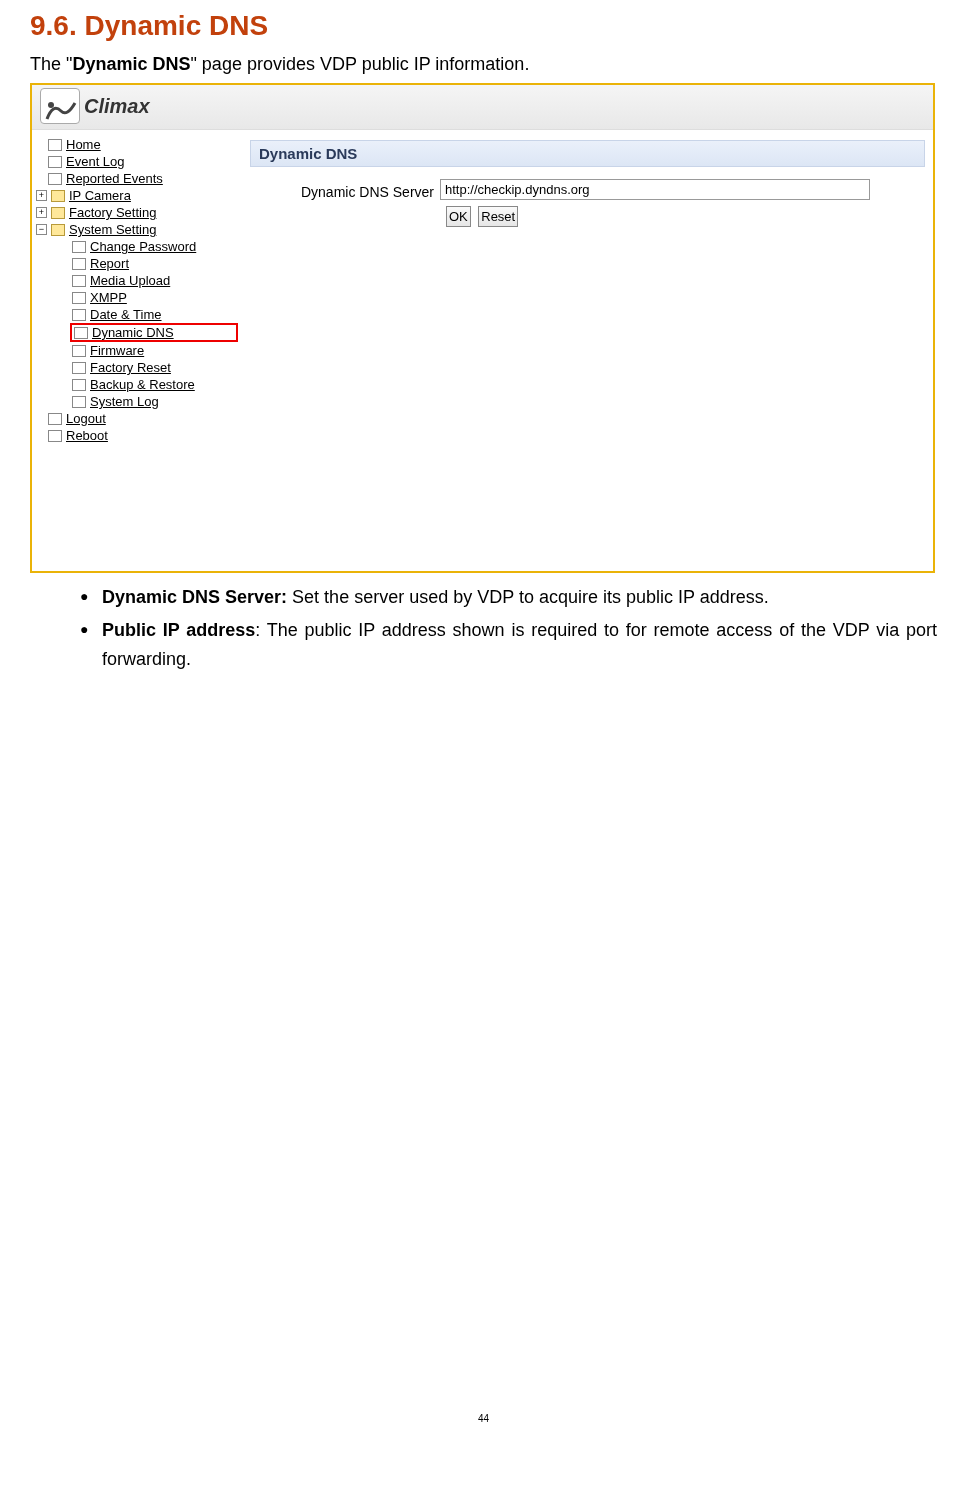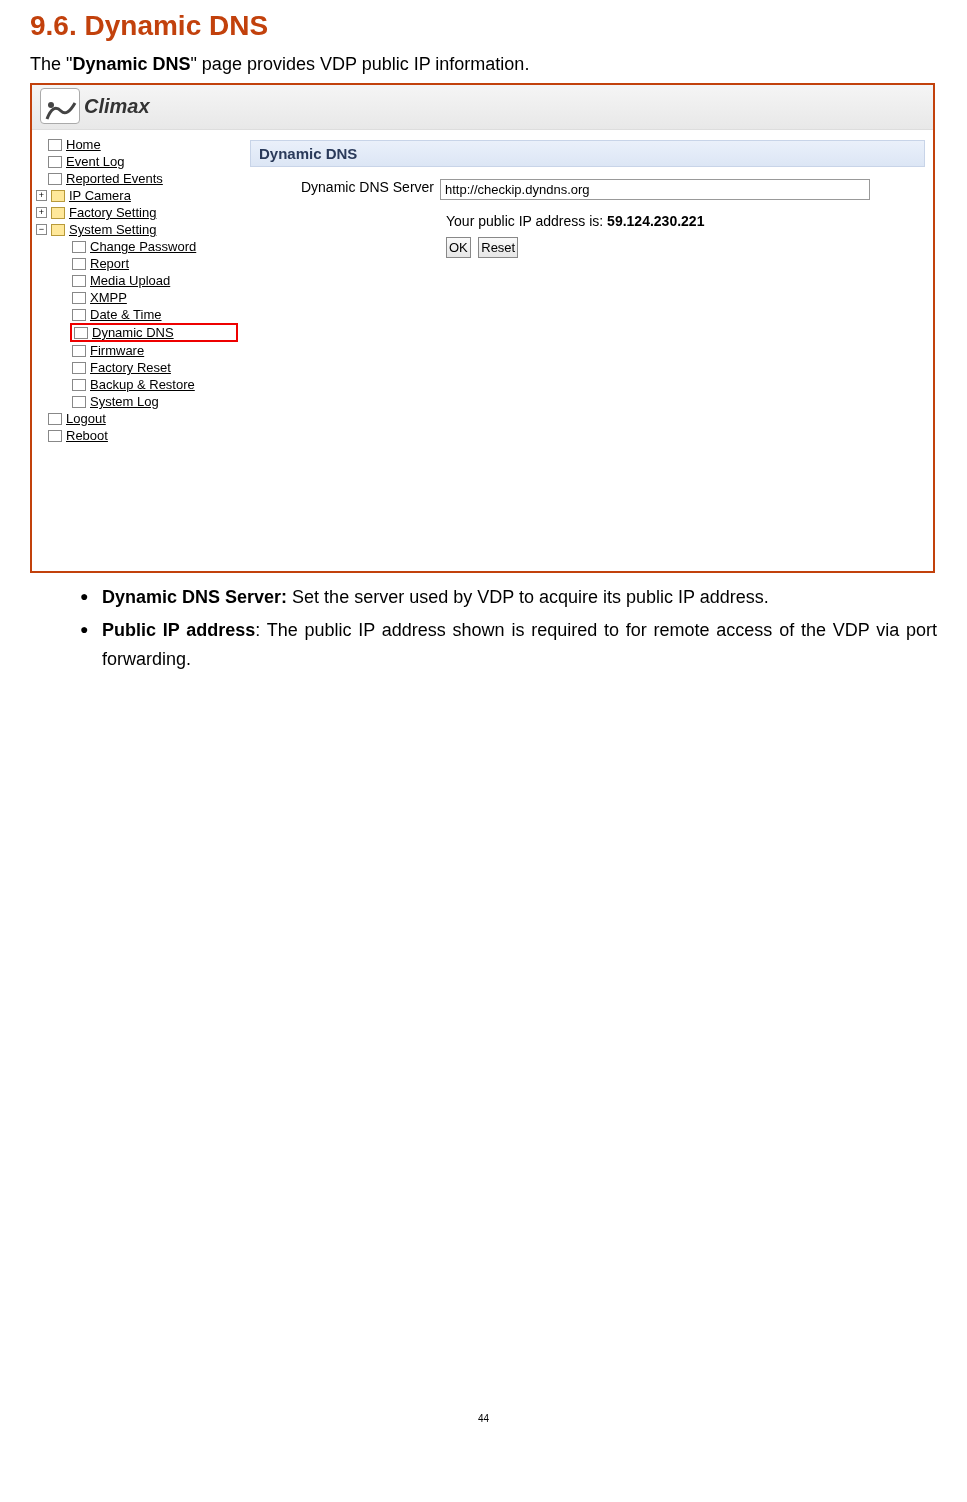--- a/index.html
+++ b/index.html
@@ -16,21 +16,21 @@
       font-weight: bold;
       margin-top: 10px;
       margin-bottom: 12px;
     }
     .intro-text {
       font-size: 18px;
       margin-bottom: 8px;
     }
     .bold { font-weight: bold; }
     .screenshot-frame {
-      border: 2px solid #c2410c;
+      border: 2px solid #eab308;
       width: 905px;
       height: 490px;
       position: relative;
       overflow: hidden;
       background: #fff;
     }
     .logo-bar {
       background: linear-gradient(#f5f5f5, #e8e8e8);
       height: 45px;
       border-bottom: 1px solid #ddd;
@@ -115,22 +115,22 @@
       background: linear-gradient(#eaf0fa, #dce6f5);
       border: 1px solid #c8d4e8;
       font-weight: bold;
       font-size: 15px;
       color: #2a3a5a;
       padding: 4px 8px;
       margin-bottom: 12px;
     }
     .form-row {
       display: flex;
-      align-items: flex-start;
-      margin-bottom: 13px;
+      align-items: flex-end;
+      margin-bottom: 6px;
       padding-left: 30px;
     }
     .form-label {
       width: 160px;
       text-align: right;
       font-size: 14px;
       padding-right: 6px;
     }
     .form-input {
       flex: 1;
@@ -279,23 +279,20 @@
           <span class="tree-icon"></span>
           <span class="tree-label">Reboot</span>
         </div>
     </div>
     <div class="content-pane">
       <div class="panel-title">Dynamic DNS</div>
       <div class="form-row">
         <span class="form-label">Dynamic DNS Server</span>
         <input class="form-input" type="text" value="http://checkip.dyndns.org" style="">
       </div>
-      <div class="ip-row">
-        <span>Your public IP address is: </span><span class="bold">59.124.230.221</span>
-      </div>
       <div class="btn-row">
         <button class="btn">OK</button>
         <button class="btn">Reset</button>
       </div>
     </div>
   </div>
 </div>
 
 <ul class="bullets">
   <li>

